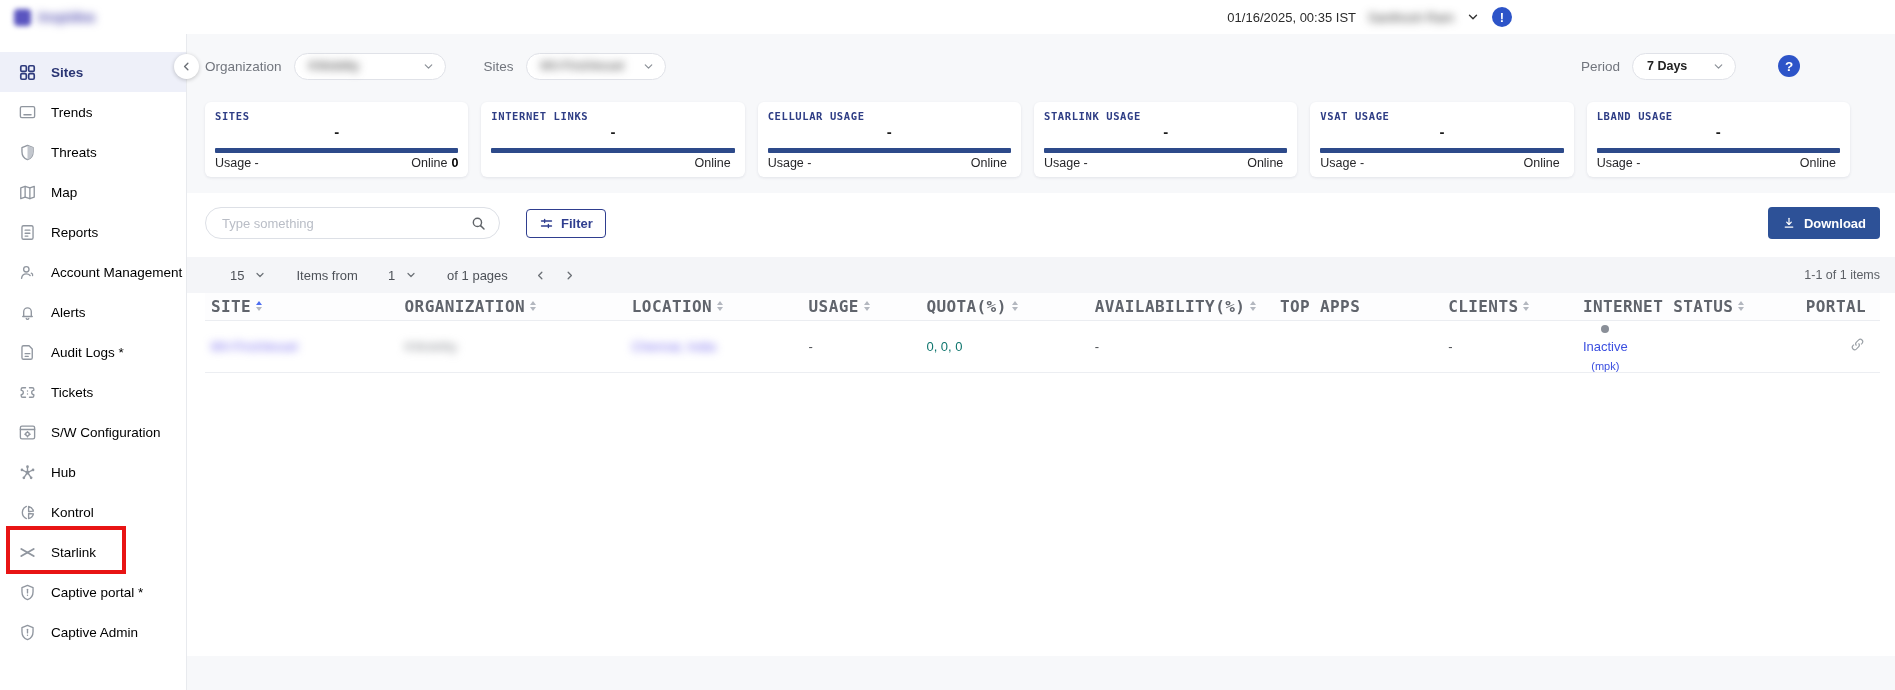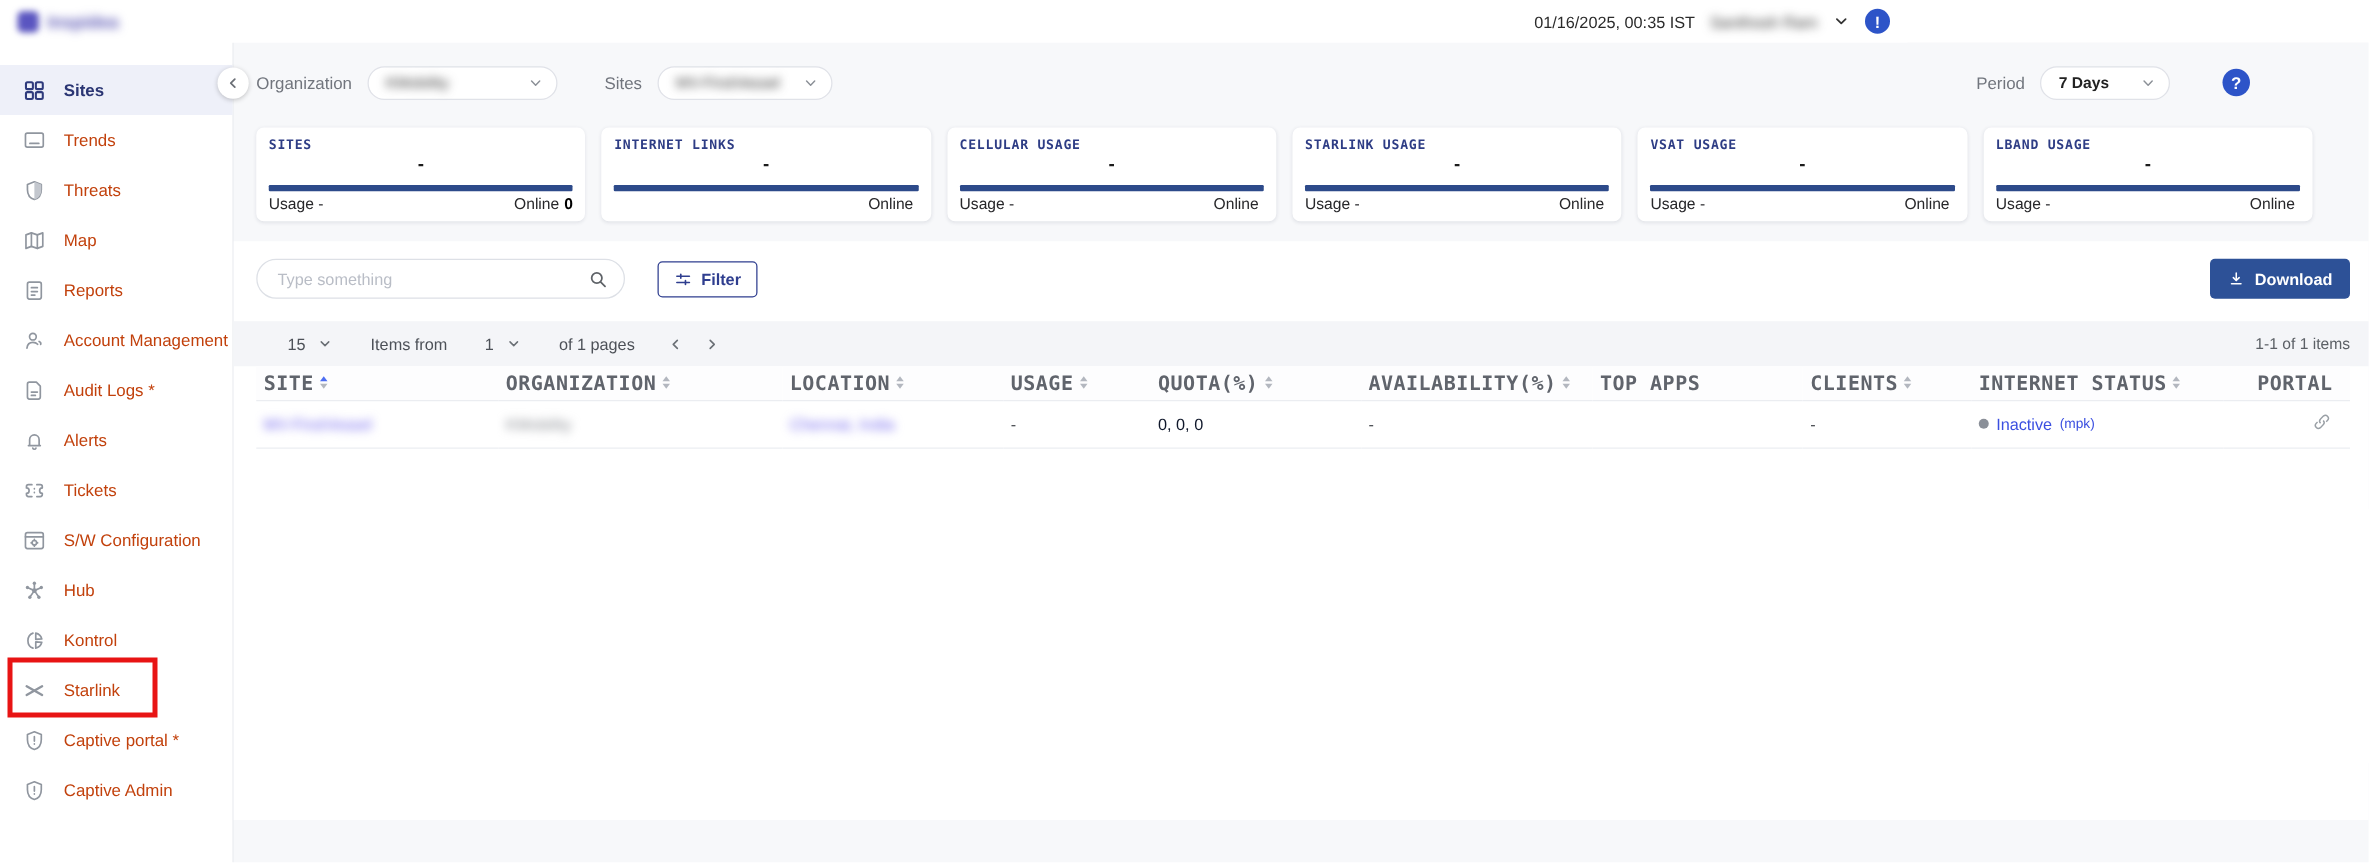--- a/index.html
+++ b/index.html
@@ -16,21 +16,21 @@
   .datetime { font-size:13px; color:#2b2b2b; }
   .user-name { font-size:13px; color:#3a3a3a; filter:blur(4px); }
   .chev-dn svg { display:block; }
   .badge { width:20px; height:20px; border-radius:50%; background:#2d54c8; color:#fff;
            font-size:13px; font-weight:bold; display:flex; align-items:center; justify-content:center; }
 
   
   .main { position:absolute; top:34px; left:0; right:0; bottom:0; display:flex; }
   .sidebar { width:187px; background:#fff; border-right:1px solid #e8eaee; padding-top:18px; flex:none; }
   .side-item { height:40px; display:flex; align-items:center; gap:14px; padding-left:18px;
-               font-size:13.5px; color:#c2410c; cursor:pointer; white-space:nowrap; }
+               font-size:13.5px; color:#000000; cursor:pointer; white-space:nowrap; }
   .side-item .sicon { width:19px; height:19px; flex:none; display:flex; }
   .side-item svg { stroke:#90969f; fill:none; stroke-width:1.7; stroke-linecap:round; stroke-linejoin:round; width:19px; height:19px; }
   .side-item.active { background:#eef0f9; color:#2b3674; font-weight:bold; }
   .side-item.active svg { stroke:#2f3b7d; stroke-width:2.1; }
 
   .annotation-box { position:absolute; left:6px; top:526px; width:120px; height:48px;
                     border:4px solid #e81414; z-index:9; pointer-events:none; }
 
   .content { flex:1; background:#f7f8fa; position:relative; padding:0 15px 0 18px; }
   .collapse-btn { position:absolute; left:-13px; top:20px; width:25px; height:25px; border-radius:50%;
@@ -95,22 +95,22 @@
   thead th .th-inner { display:inline-flex; align-items:center; gap:5px; }
   th.c-center, td.c-center { text-align:left; }
   th.c-right, td.c-right { text-align:right; padding-right:14px; }
   .sort { display:inline-flex; flex-direction:column; gap:2px; vertical-align:middle; }
   .sort i { display:block; width:0; height:0; border-left:3.5px solid transparent; border-right:3.5px solid transparent; }
   .sort .up { border-bottom:4.5px solid #b3b7bf; }
   .sort .dn { border-top:4.5px solid #b3b7bf; }
   .sort .up.on { border-bottom-color:#4d6ef2; }
   tbody td { height:38px; font-size:13px; color:#4a4d52; border-bottom:1px solid #eceef2; padding:0 6px; white-space:nowrap; }
   .link-purple { color:#7468ee; }
-  .link-blue { color:#0f172a;margin-top:16px; }
-  .status-cell { display:inline-flex; align-items:center; gap:6px; }
+  .link-blue { color:#0f766e;margin-top:16px; }
+  .status-cell { display:inline-flex; align-items:center; gap:6px;flex-direction:column; }
   .status-dot { width:8px; height:8px; border-radius:50%; background:#8a8f98; }
   .status-text { color:#3b4fe0; }
   .status-suffix { color:#3b4fe0; font-size:11px; }
   .portal-link svg { stroke:#9aa0a6; fill:none; stroke-width:1.6; width:17px; height:17px; }
 </style>
 </head>
 <body>
 
 <div class="topbar">
   <div class="logo">
@@ -188,35 +188,35 @@
             <circle cx="10.5" cy="8" r="3.4"></circle>
             <path d="M4.5 19.5 C5 15.5 7.6 13.8 10.5 13.8 C12.6 13.8 14.2 14.5 15.3 15.7"></path>
             <path d="M16.8 12.8 q2.2 0.8 1.6 3"></path>
           </svg>
         </span>
       <span>Account Management</span>
     </div>
     <div class="side-item">
       <span class="sicon">
           <svg viewBox="0 0 24 24">
+            <path d="M6 17 H18 M7.2 17 V11 a4.8 4.8 0 0 1 9.6 0 V17"></path>
+            <path d="M10.4 19.6 a1.7 1.7 0 0 0 3.2 0"></path>
+          </svg>
+        </span>
+      <span>Alerts</span>
+    </div>
+    <div class="side-item">
+      <span class="sicon">
+          <svg viewBox="0 0 24 24">
             <path d="M7 3.5 H14 L18 7.5 V18.5 a2 2 0 0 1 -2 2 H7 a2 2 0 0 1 -2 -2 V5.5 a2 2 0 0 1 2 -2 Z"></path>
             <line x1="9" y1="13.5" x2="15" y2="13.5"></line>
             <line x1="9" y1="16.8" x2="13" y2="16.8"></line>
           </svg>
         </span>
       <span>Audit Logs *</span>
-    </div>
-    <div class="side-item">
-      <span class="sicon">
-          <svg viewBox="0 0 24 24">
-            <path d="M6 17 H18 M7.2 17 V11 a4.8 4.8 0 0 1 9.6 0 V17"></path>
-            <path d="M10.4 19.6 a1.7 1.7 0 0 0 3.2 0"></path>
-          </svg>
-        </span>
-      <span>Alerts</span>
     </div>
     <div class="side-item">
       <span class="sicon">
           <svg viewBox="0 0 24 24">
             <path d="M9.5 6 H6 a2 2 0 0 0 -2 2 v1.3 a2.7 2.7 0 0 1 0 5.4 V16 a2 2 0 0 0 2 2 h3.5"></path>
             <path d="M14.5 6 H18 a2 2 0 0 1 2 2 v1.3 a2.7 2.7 0 0 0 0 5.4 V16 a2 2 0 0 1 -2 2 h-3.5"></path>
             <line x1="12" y1="10" x2="12" y2="10.2"></line>
             <line x1="12" y1="13.8" x2="12" y2="14"></line>
           </svg>
         </span>

